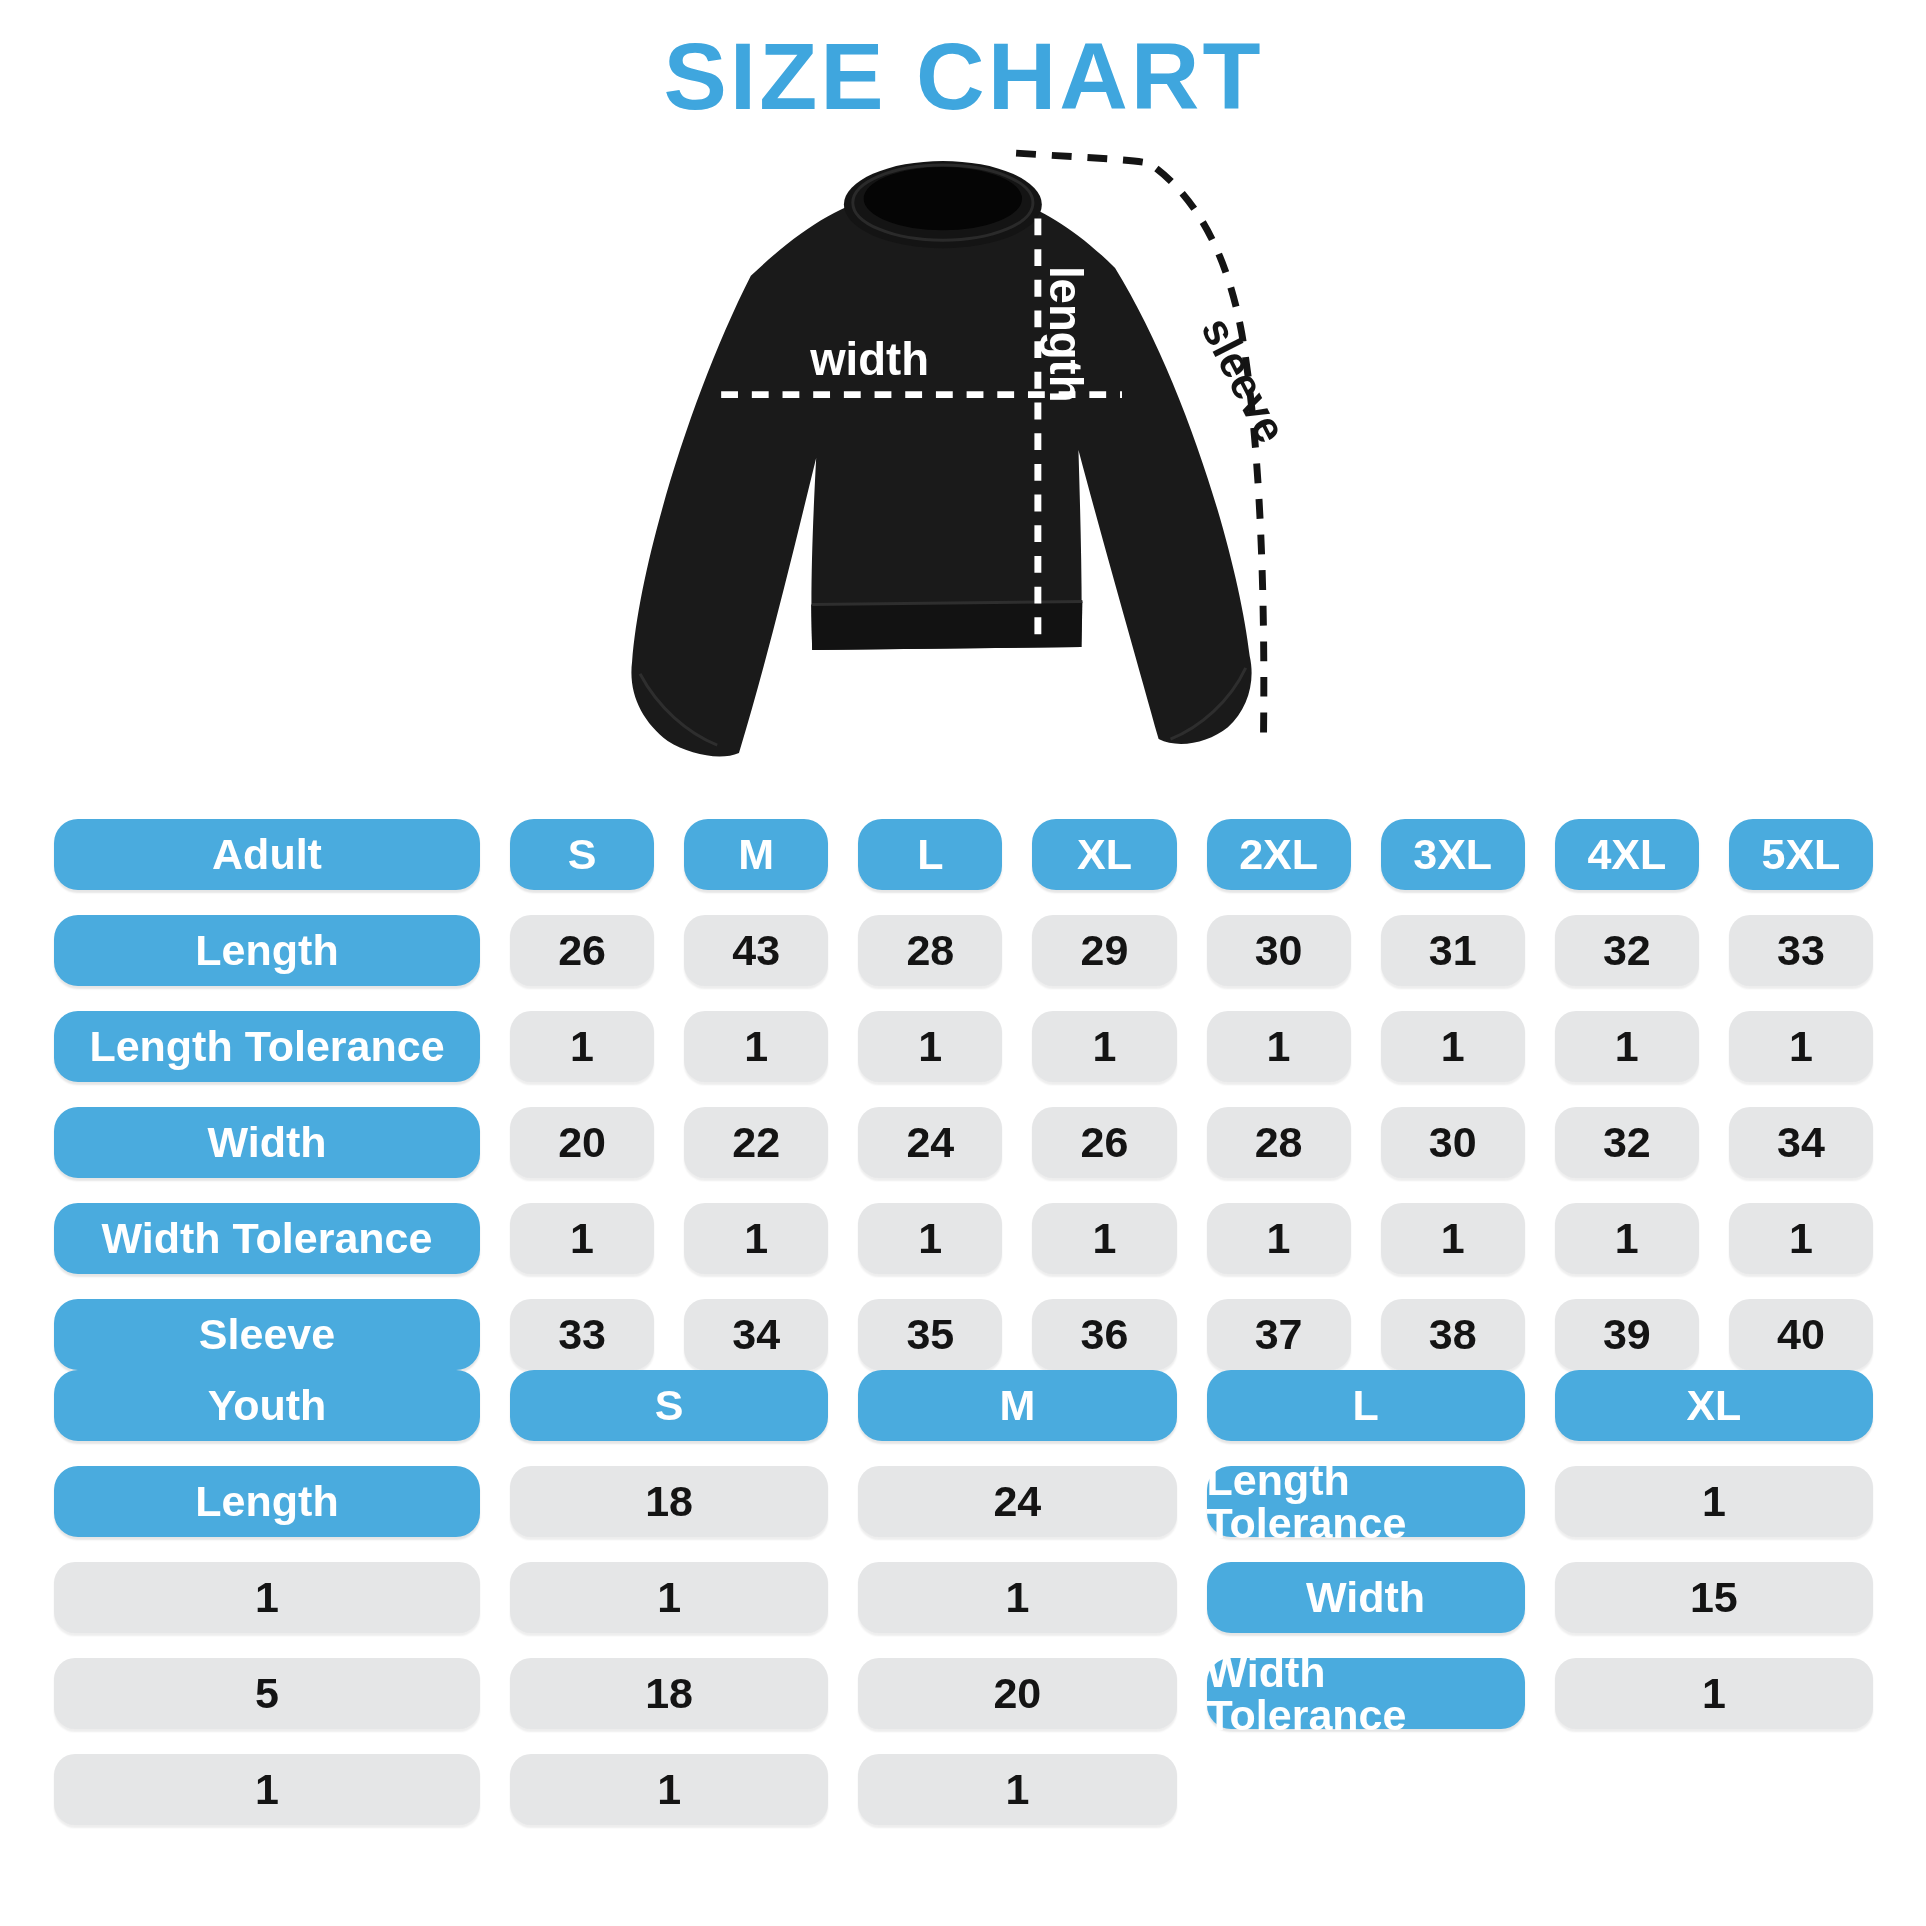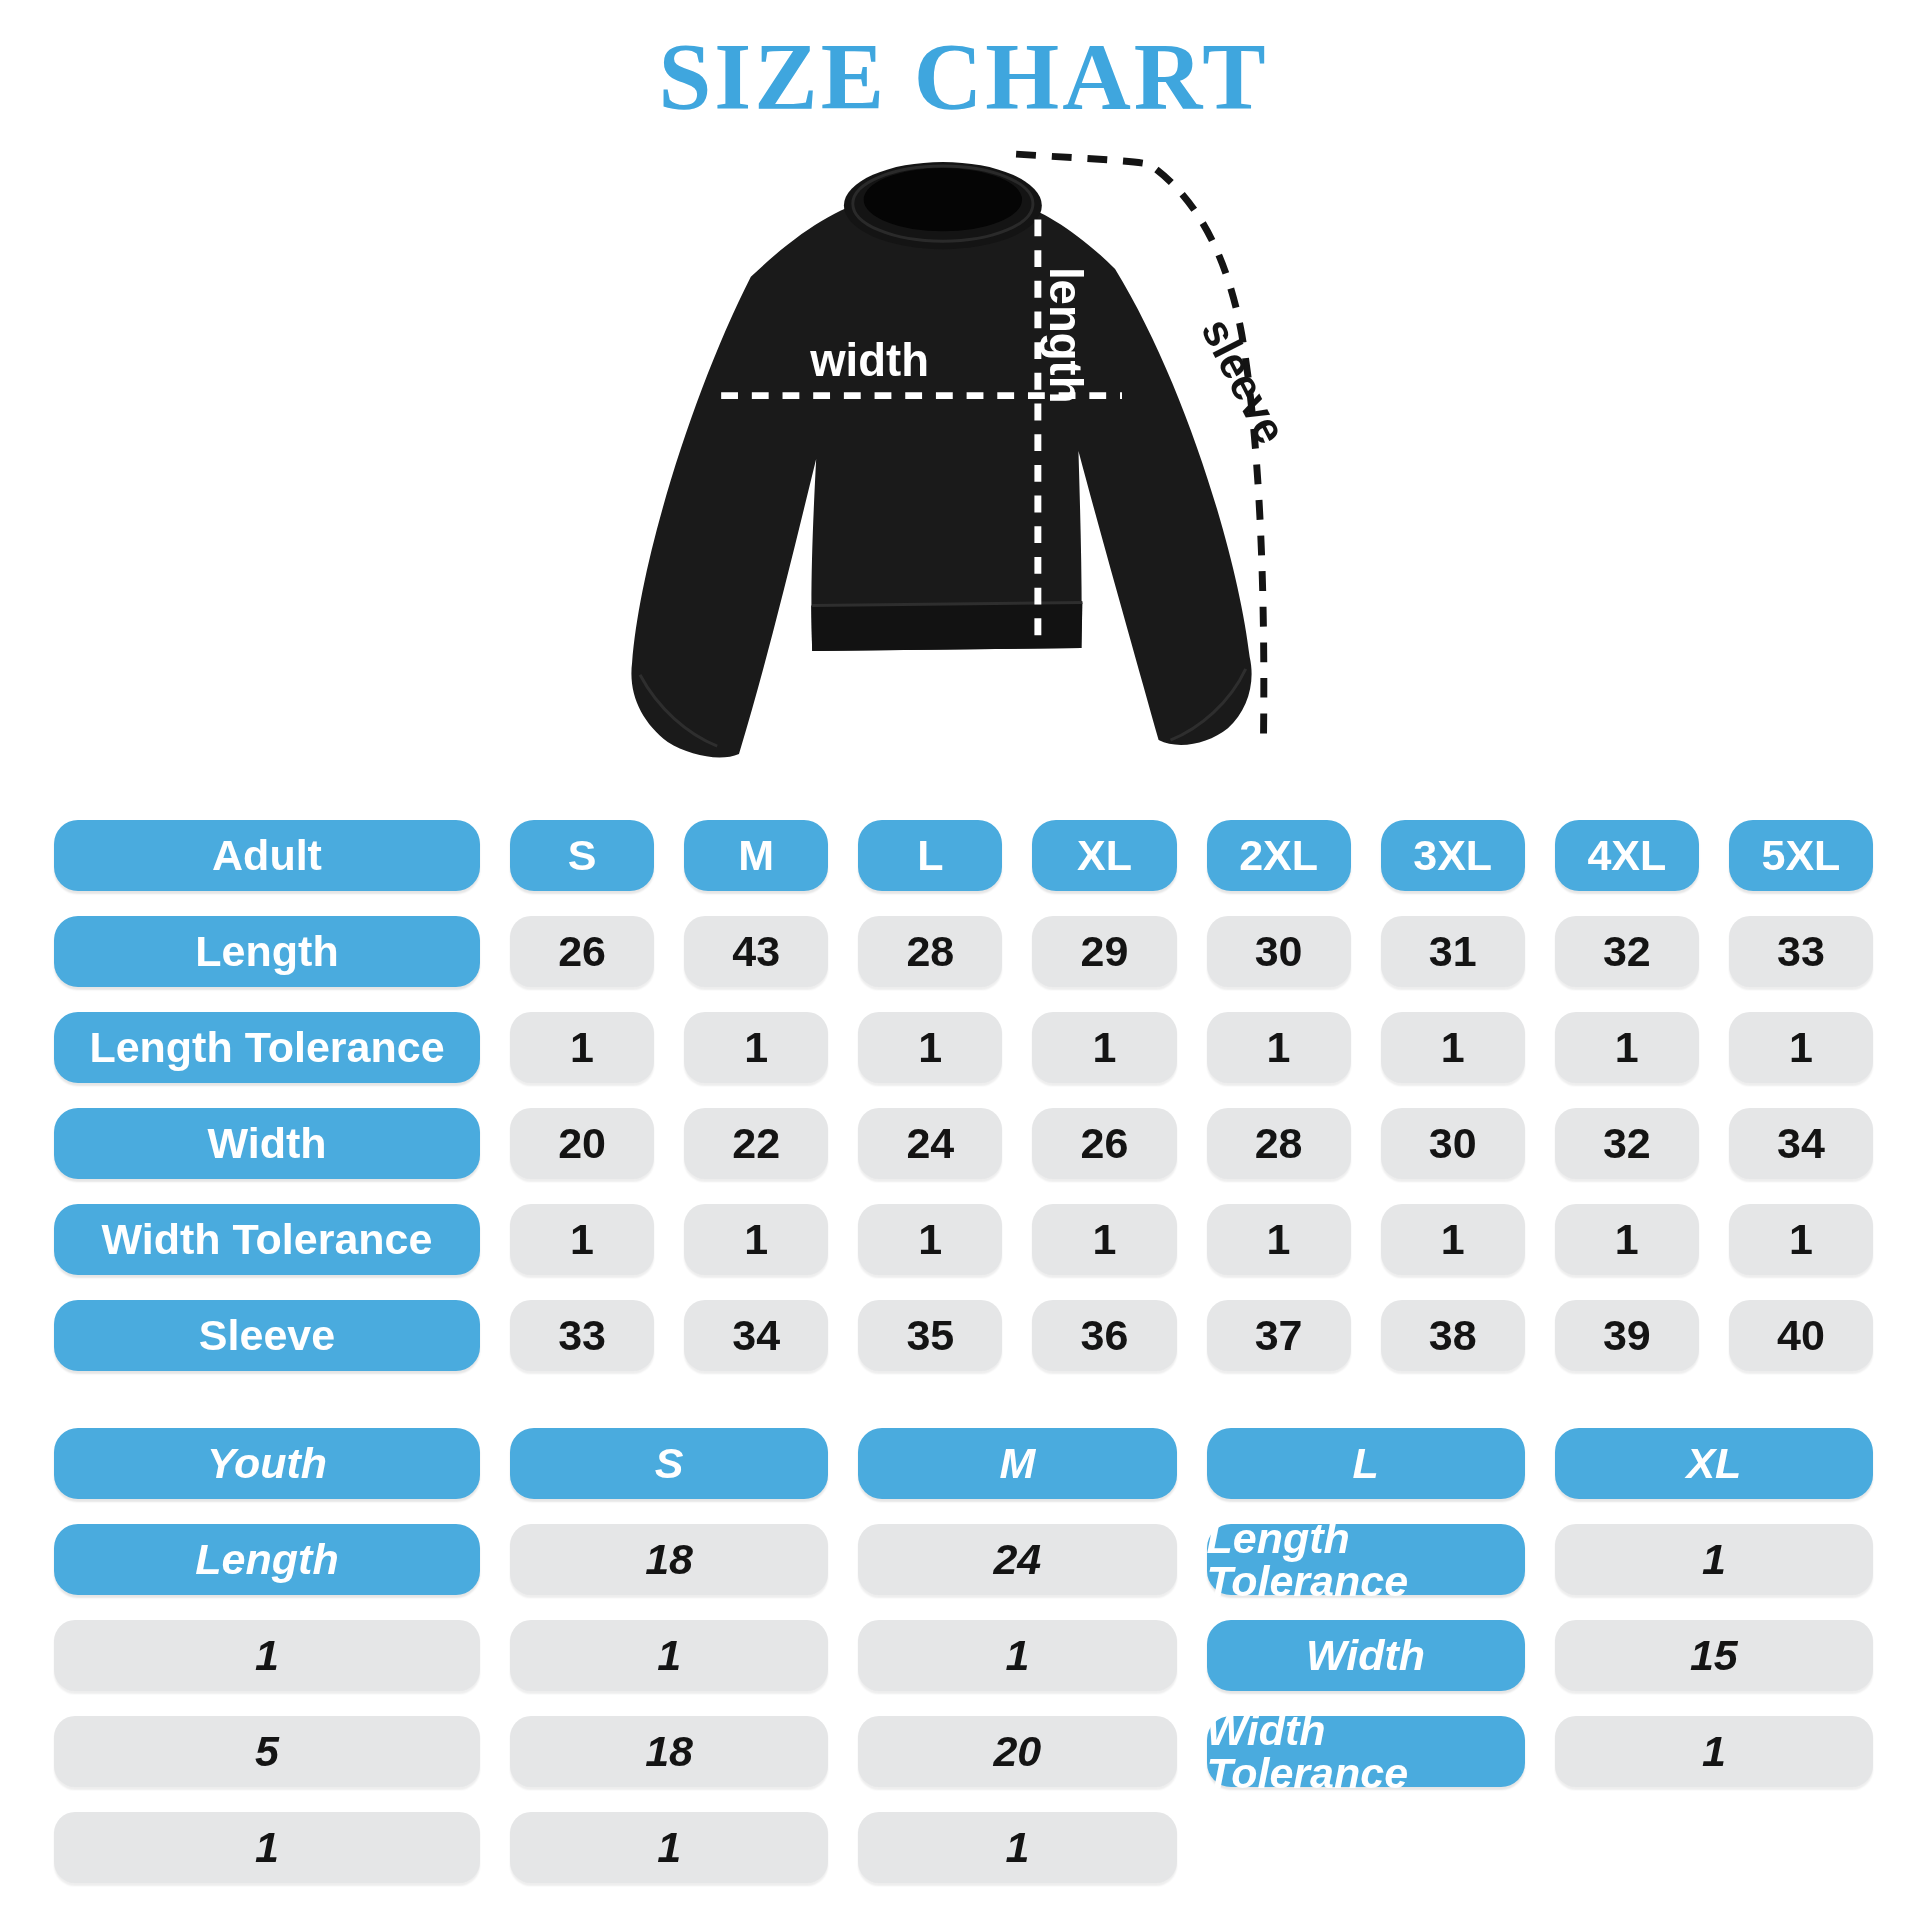--- a/index.html
+++ b/index.html
@@ -1,31 +1,31 @@
 <!DOCTYPE html>
 <html style="--title-blue: #3FA6DE; --pill-blue: #4AABDE; --cell-gray: #E5E6E7; --garment-black: #1a1a1a; --value-text: #141414;"><head>
 <meta charset="utf-8">
 <style>
   html,body{margin:0;padding:0;background:#ffffff;}
   .page{position:relative;width:1927px;height:1927px;background:#fff;overflow:hidden;
         font-family:"Liberation Sans",sans-serif;}
   .title{margin:22px 0 0 0;text-align:center;
-         font-family:Liberation Serif, serif;font-weight:bold;
+         font-family:Liberation Sans, sans-serif;font-weight:bold;
          font-size:95px;letter-spacing:3px;color:var(--title-blue,#3FA6DE);}
   .figure{width:772px;margin:8px 0 0 543px;}
   .figure svg{display:block;}
   .garment{fill:var(--garment-black,#1a1a1a);}
   .dash-w{stroke:#ffffff;stroke-width:7;stroke-dasharray:17 14;fill:none;stroke-linecap:butt;}
   .dash-k{stroke:#141414;stroke-width:7;stroke-dasharray:20 16;fill:none;stroke-linecap:butt;}
   .m-label{font-family:"Liberation Sans",sans-serif;font-weight:bold;font-size:46px;fill:#ffffff;}
   .m-label.dark{fill:#141414;font-size:44px;}
   .seam{stroke:#2e2e2e;stroke-width:3;fill:none;}
   .size-table{display:grid;column-gap:30px;row-gap:25px;margin:0 54px;}
   .size-table.adult{grid-template-columns:426px repeat(8,1fr);margin-top:46px;}
-  .size-table.youth{grid-template-columns:426px repeat(4,1fr);margin-top:57px;font-style:italic;}
+  .size-table.youth{grid-template-columns:426px repeat(4,1fr);}
   .pill{height:71px;border-radius:20px;display:flex;align-items:center;justify-content:center;
         font-weight:bold;line-height:1;}
   .pill.blue{background:var(--pill-blue,#4AABDE);color:#ffffff;font-size:43px;border-radius:24px;
              box-shadow:0 3px 2px rgba(0,0,0,0.10);}
   .pill.gray{background:var(--cell-gray,#E5E6E7);color:var(--value-text,#141414);font-size:43px;
              border-radius:21px;box-shadow:0 3px 2px rgba(0,0,0,0.07);text-align:center;}
 </style>
 </head>
 <body>
 

